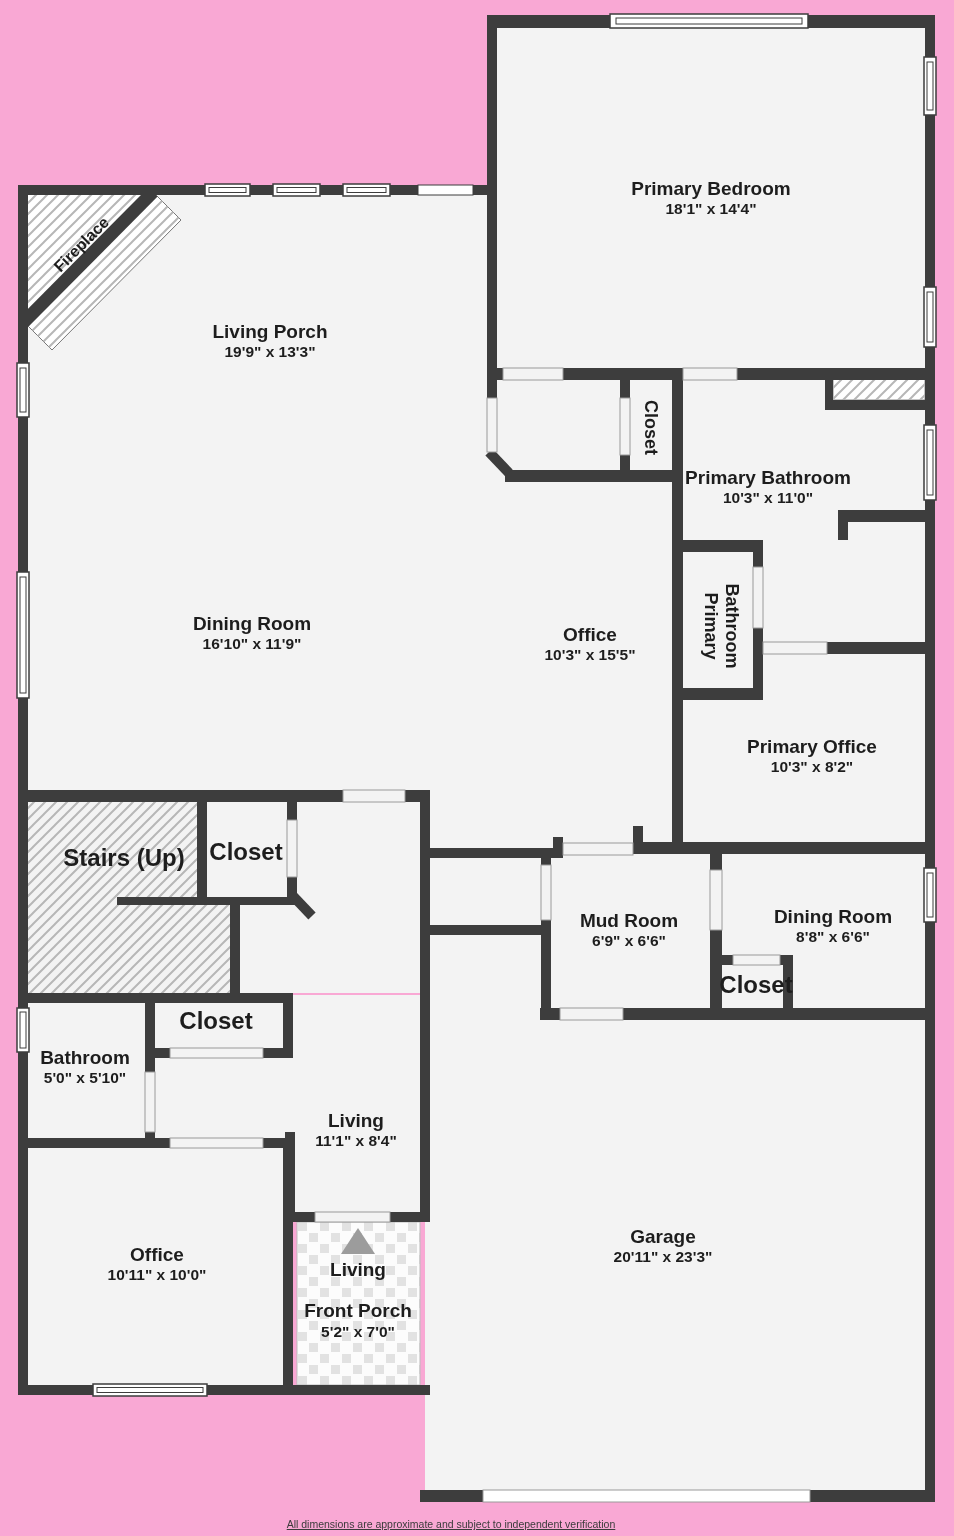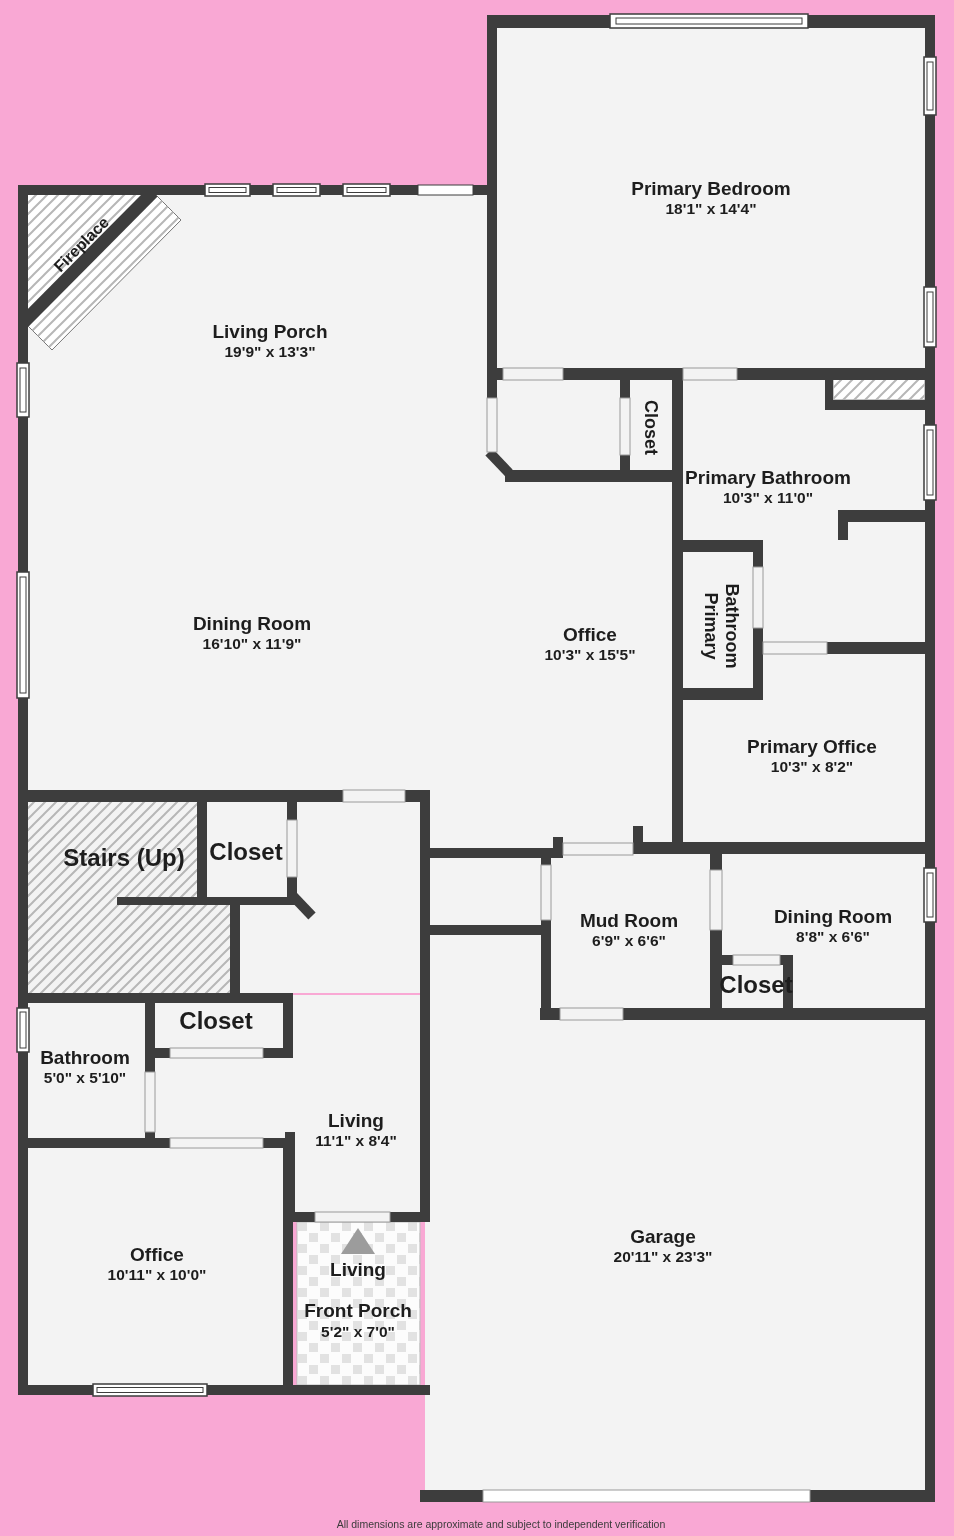--- a/index.html
+++ b/index.html
@@ -9,22 +9,22 @@
   .lbl{position:absolute;transform:translate(-50%,-50%);text-align:center;white-space:nowrap;
        color:#1d1d1d;line-height:1.18;z-index:5;}
   .nm{font-size:19px;font-weight:bold;}
   .nm2{font-size:19px;font-weight:bold;margin-top:19px;}
   .dm{font-size:15.5px;font-weight:bold;}
   .sm .nm{font-size:24px;}
   .vwrap{display:flex;flex-direction:row;gap:1px;align-items:center;}
   .vert{writing-mode:vertical-lr;font-size:18px;font-weight:bold;line-height:1.15;}
   .rot45{transform:translate(-50%,-50%) rotate(-45deg);}
   .rot45 .nm{font-size:16px;}
-  #disclaimer{position:absolute;left:501px;top:1518px;transform:translateX(-50%);
-      font-size:10.5px;font-weight:normal;color:#3b3b3b;white-space:nowrap;}
+  #disclaimer{position:absolute;left:451px;top:1518px;transform:translateX(-50%);
+      font-size:10.5px;font-weight:normal;color:#3b3b3b;white-space:nowrap;text-decoration:underline;}
 </style>
 </head>
 <body>
 
 <div id="plan">
 
 <svg width="954" height="1536" viewBox="0 0 954 1536">
   <defs>
     <pattern id="hatch" width="11" height="11" patternUnits="userSpaceOnUse">
       <path d="M-2,13 L13,-2 M-2,2 L2,-2 M9,13 L13,9" stroke="#b7b7b7" stroke-width="2" fill="none"></path>

